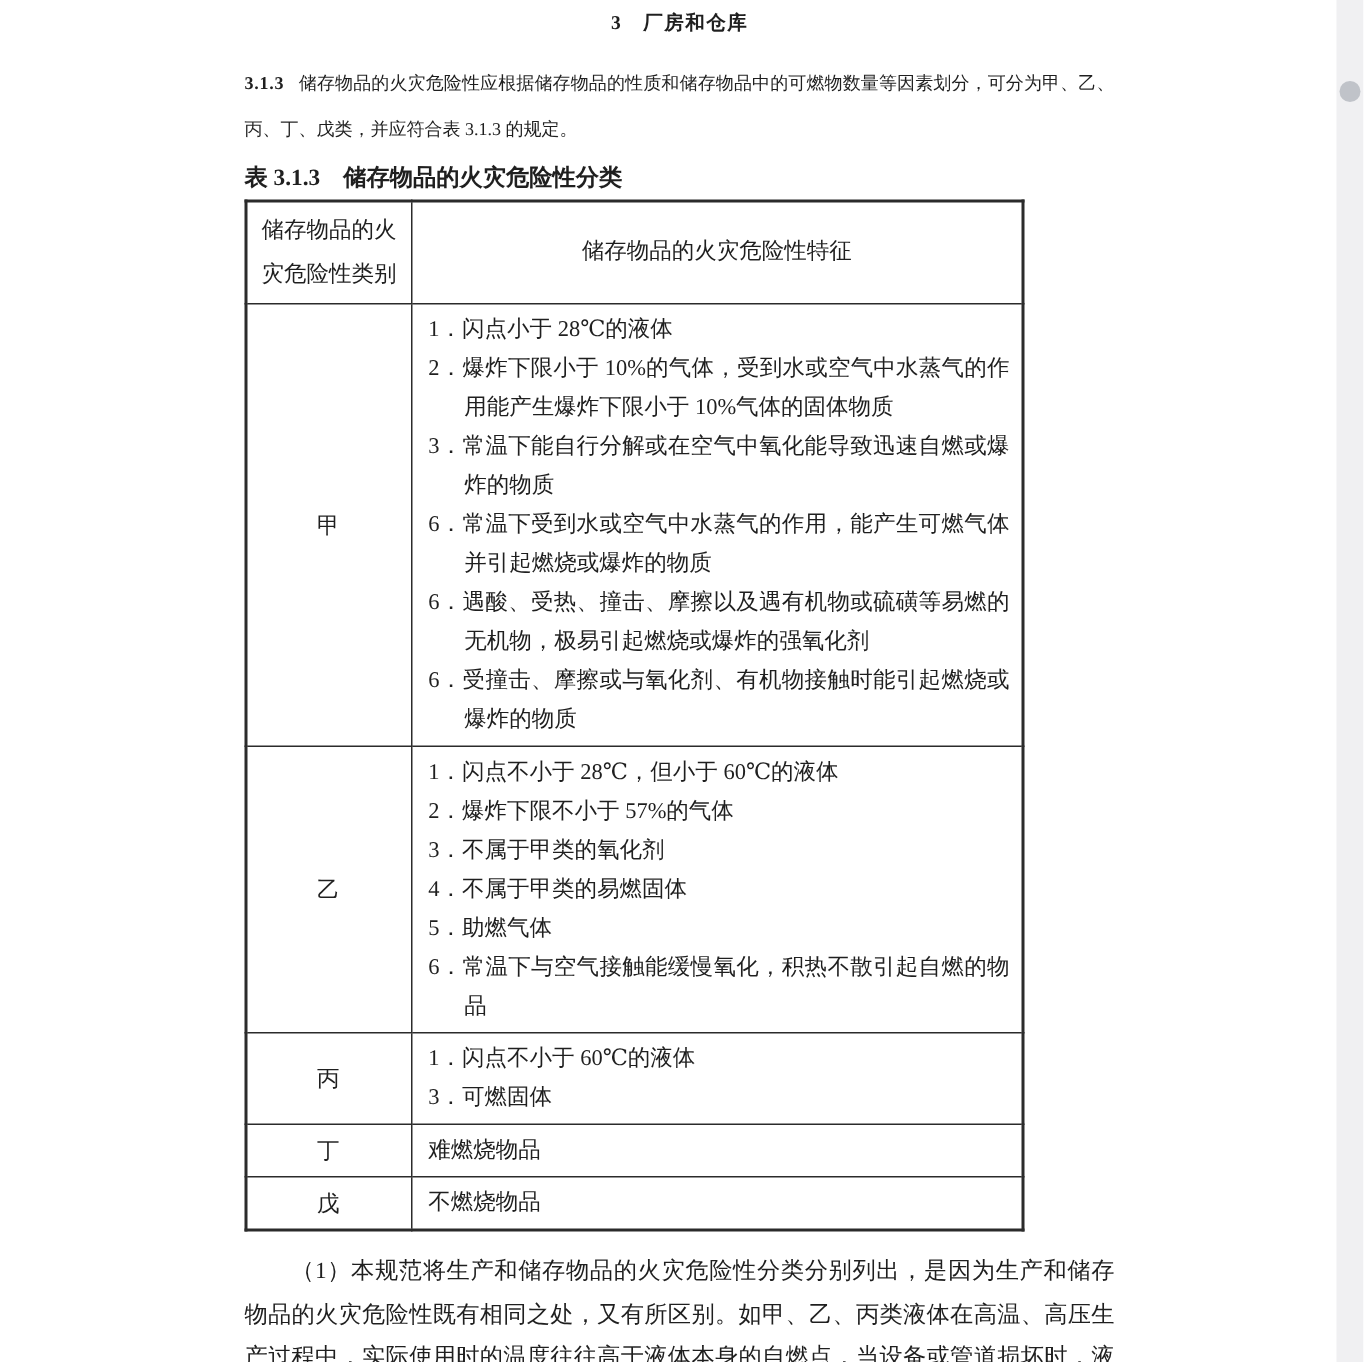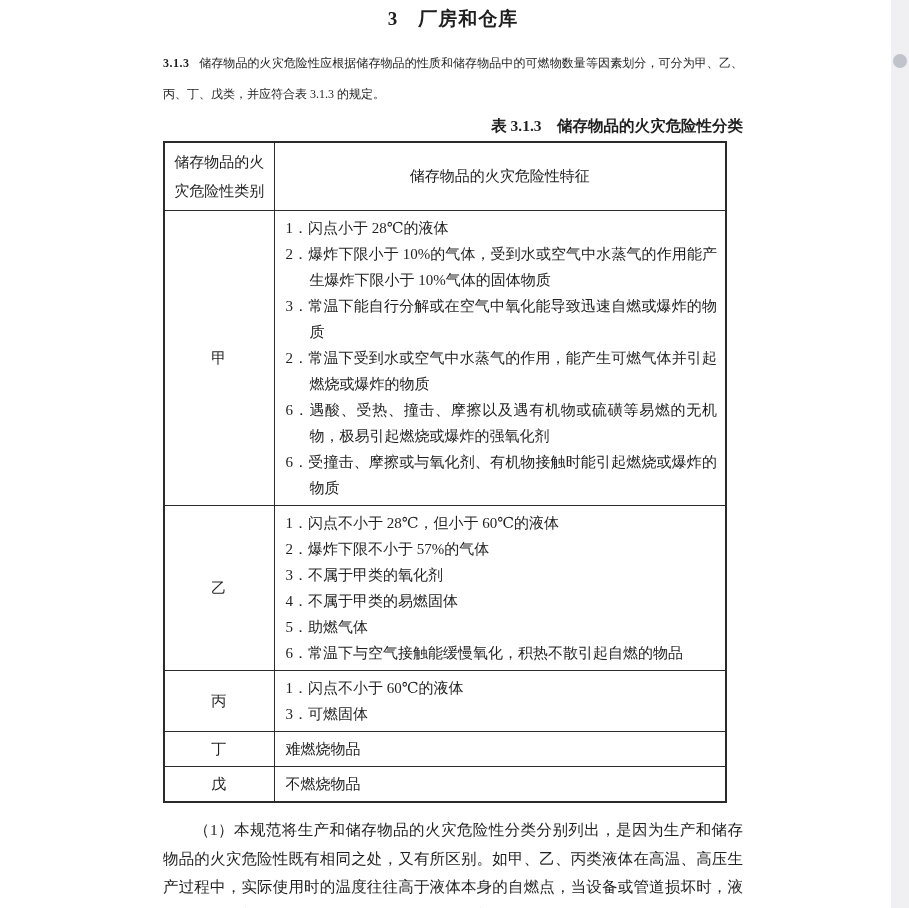--- a/index.html
+++ b/index.html
@@ -11,45 +11,45 @@
     font-family: "Liberation Serif", "DejaVu Serif", serif;
     color: #1f1f1f;
     overflow: hidden;
   }
   .content {
     position: absolute;
     left: 163px; top: 6px;
     width: 580px;
   }
   .doc-title {
-    font-size: 19px;
+    font-size: 13px;
     font-weight: bold;
     text-align: center;
     letter-spacing: 1px;
     margin-bottom: 16px;
   }
   .clause {
     font-size: 12px;
     line-height: 31px;
     text-align: justify;
     margin-bottom: 6px;
   }
   .clause .clause-num {
     font-weight: bold;
     margin-right: 0.8em;
     letter-spacing: 0.5px;
   }
   .table-caption {
     font-size: 15.5px;
     font-weight: bold;
-    text-align: right;
+    text-align: left;
     margin-bottom: 4px;
   }
   table.hazard {
-    width: 564px;
+    width: 520px;
     border-collapse: collapse;
     table-layout: fixed;
   }
   table.hazard th, table.hazard td {
     border: 1px solid #2b2b2b;
     font-weight: normal;
     font-size: 15px;
     vertical-align: middle;
   }
   table.hazard { border: 2px solid #2b2b2b; }
@@ -129,21 +129,21 @@
         <th class="h2">储存物品的火灾危险性特征</th>
       </tr>
     </thead>
     <tbody>
       <tr>
         <td class="cat">甲</td>
         <td class="items">
           <p>1．闪点小于 28℃的液体</p>
           <p>2．爆炸下限小于 10%的气体，受到水或空气中水蒸气的作用能产生爆炸下限小于 10%气体的固体物质</p>
           <p>3．常温下能自行分解或在空气中氧化能导致迅速自燃或爆炸的物质</p>
-          <p>2．常温下受到水或空气中水蒸气的作用，能产生可燃气体并引起燃烧或爆炸的物质</p>
+          <p>6．常温下受到水或空气中水蒸气的作用，能产生可燃气体并引起燃烧或爆炸的物质</p>
           <p>6．遇酸、受热、撞击、摩擦以及遇有机物或硫磺等易燃的无机物，极易引起燃烧或爆炸的强氧化剂</p>
           <p>6．受撞击、摩擦或与氧化剂、有机物接触时能引起燃烧或爆炸的物质</p>
         </td>
       </tr>
       <tr>
         <td class="cat">乙</td>
         <td class="items">
           <p>1．闪点不小于 28℃，但小于 60℃的液体</p>
           <p>2．爆炸下限不小于 57%的气体</p>
           <p>3．不属于甲类的氧化剂</p>

